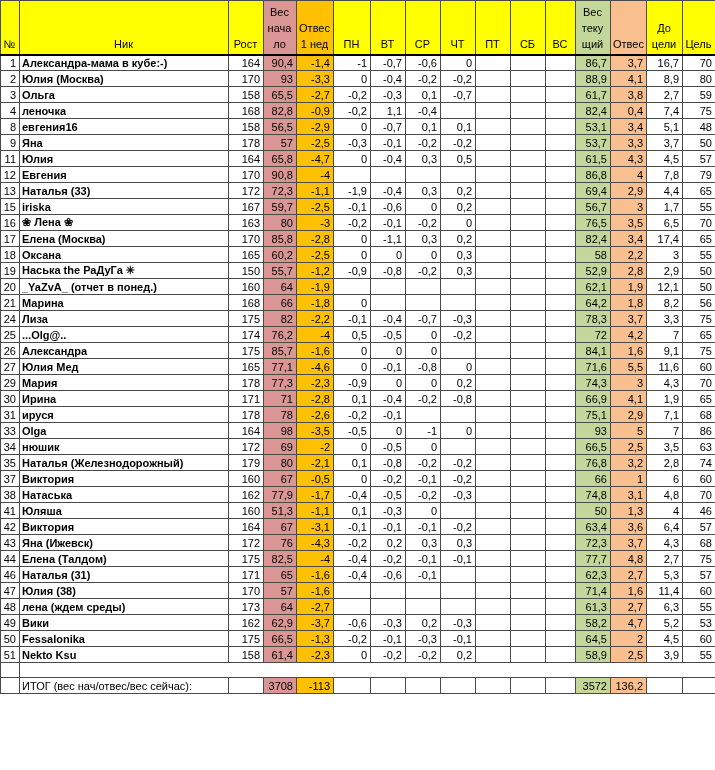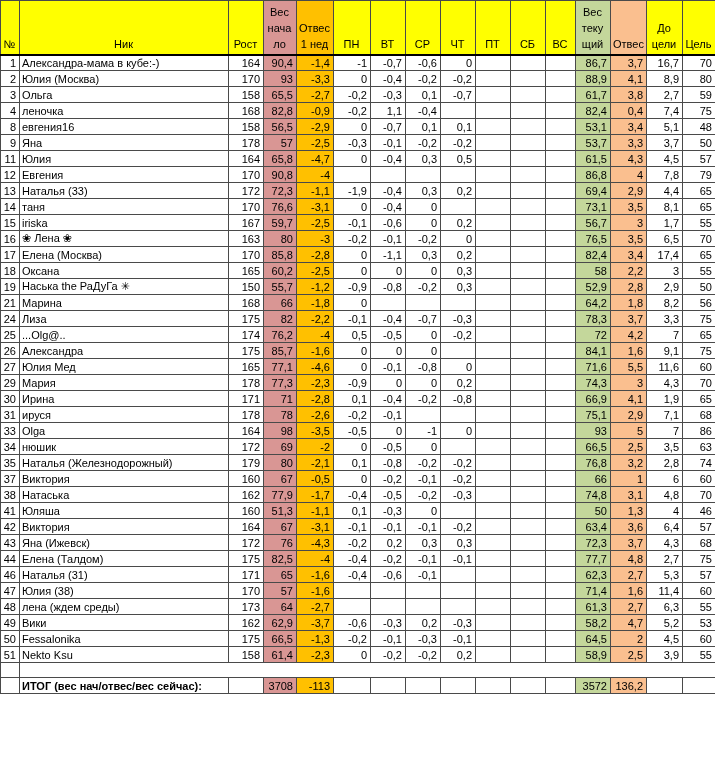--- a/index.html
+++ b/index.html
@@ -5,36 +5,36 @@
   html,body{margin:0;padding:0;background:#fff;}
   body{width:715px;font-family:"Liberation Sans",sans-serif;}
   table{border-collapse:collapse;table-layout:fixed;width:715px;font-size:11px;color:#000;
         border:1px solid #4a4a4a;}
   th,td{border:1px solid #4a4a4a;padding:0 3px 0 2px;height:16px;overflow:hidden;
         white-space:nowrap;box-sizing:border-box;}
   thead th{background:var(--yellow);font-weight:normal;vertical-align:bottom;text-align:center;
         white-space:pre-line;line-height:1.45;height:54px;padding-bottom:1px;
         border-bottom:2px solid #000;}
   td{text-align:right;vertical-align:middle;}
-  td.c1{text-align:left;}
+  td.c1{text-align:left;font-weight:bold;}
   
   col.c0{width:19px}  col.c1{width:209px} col.c2{width:35px}  col.c3{width:33px}
   col.c4{width:37px}  col.c5{width:37px}  col.c6{width:35px}  col.c7{width:35px}
   col.c8{width:35px}  col.c9{width:35px}  col.c10{width:35px} col.c11{width:30px}
   col.c12{width:35px} col.c13{width:36px} col.c14{width:36px} col.c15{width:33px}
   
   th.c3, tbody td.c3{background:var(--pink);}
   th.c4, tbody td.c4{background:var(--orange);}
   th.c12, tbody td.c12{background:var(--green);}
   th.c13, tbody td.c13{background:var(--peach);}
   
   tr.blank-row td{border:none;background:#fff;height:15px;}
   tr.blank-row td.c0{border-left:1px solid #4a4a4a;border-right:1px solid #4a4a4a;}
   
-  tr.total-row td.c1{font-weight:bold;}
+  tr.total-row td.c1{font-weight:normal;}
 </style>
 </head>
 <body>
 
 <table>
   <colgroup>
     <col class="c0">
       <col class="c1">
       <col class="c2">
       <col class="c3">
@@ -234,38 +234,20 @@
         <td class="c8">0,2</td>
         <td class="c9"></td>
         <td class="c10"></td>
         <td class="c11"></td>
         <td class="c12">69,4</td>
         <td class="c13">2,9</td>
         <td class="c14">4,4</td>
         <td class="c15">65</td>
       </tr>
       <tr>
-        <td class="c0">14</td>
-        <td class="c1">таня</td>
-        <td class="c2">170</td>
-        <td class="c3">76,6</td>
-        <td class="c4">-3,1</td>
-        <td class="c5">0</td>
-        <td class="c6">-0,4</td>
-        <td class="c7">0</td>
-        <td class="c8"></td>
-        <td class="c9"></td>
-        <td class="c10"></td>
-        <td class="c11"></td>
-        <td class="c12">73,1</td>
-        <td class="c13">3,5</td>
-        <td class="c14">8,1</td>
-        <td class="c15">65</td>
-      </tr>
-      <tr>
         <td class="c0">15</td>
         <td class="c1">iriska</td>
         <td class="c2">167</td>
         <td class="c3">59,7</td>
         <td class="c4">-2,5</td>
         <td class="c5">-0,1</td>
         <td class="c6">-0,6</td>
         <td class="c7">0</td>
         <td class="c8">0,2</td>
         <td class="c9"></td>
@@ -342,20 +324,38 @@
         <td class="c8">0,3</td>
         <td class="c9"></td>
         <td class="c10"></td>
         <td class="c11"></td>
         <td class="c12">52,9</td>
         <td class="c13">2,8</td>
         <td class="c14">2,9</td>
         <td class="c15">50</td>
       </tr>
       <tr>
+        <td class="c0">20</td>
+        <td class="c1">_YaZvA_ (отчет в понед.)</td>
+        <td class="c2">160</td>
+        <td class="c3">64</td>
+        <td class="c4">-1,9</td>
+        <td class="c5"></td>
+        <td class="c6"></td>
+        <td class="c7"></td>
+        <td class="c8"></td>
+        <td class="c9"></td>
+        <td class="c10"></td>
+        <td class="c11"></td>
+        <td class="c12">62,1</td>
+        <td class="c13">1,9</td>
+        <td class="c14">12,1</td>
+        <td class="c15">50</td>
+      </tr>
+      <tr>
         <td class="c0">21</td>
         <td class="c1">Марина</td>
         <td class="c2">168</td>
         <td class="c3">66</td>
         <td class="c4">-1,8</td>
         <td class="c5">0</td>
         <td class="c6"></td>
         <td class="c7"></td>
         <td class="c8"></td>
         <td class="c9"></td>

